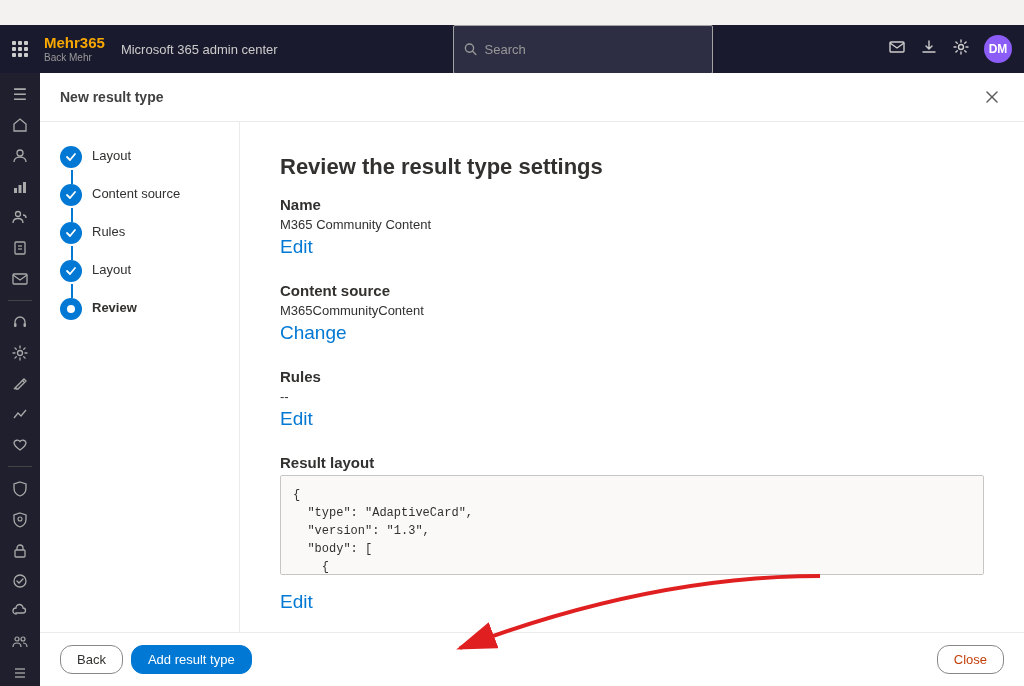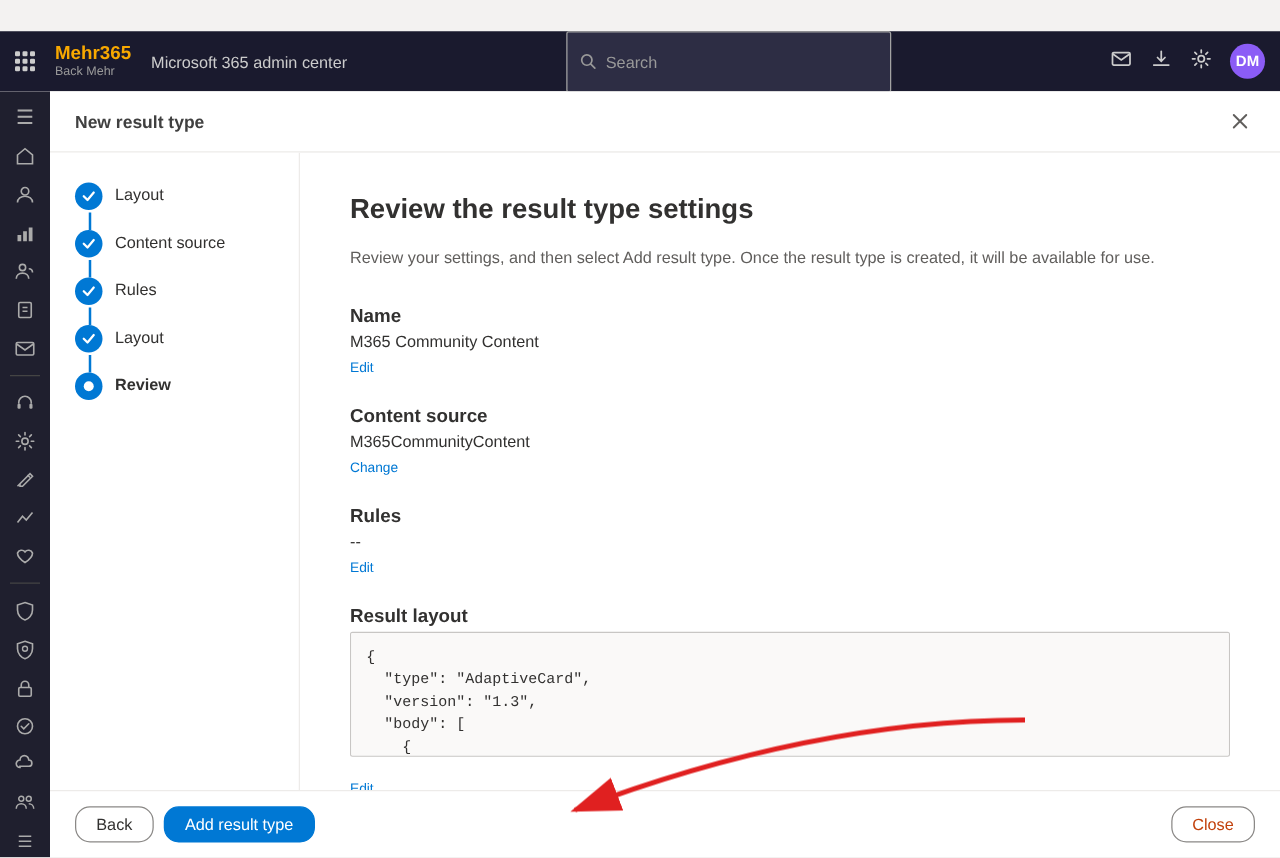--- a/index.html
+++ b/index.html
@@ -228,21 +228,21 @@
       color: #323130;
       margin-bottom: 4px;
     }
     .review-section-value {
       font-size: 13px;
       color: #323130;
       margin-bottom: 4px;
     }
     .edit-link {
       color: #0078d4;
-      font-size: 11px;
+      font-size: 19px;
       cursor: pointer;
       text-decoration: none;
     }
 
     .code-box {
       border: 1px solid #c8c6c4;
       border-radius: 2px;
       padding: 10px 12px;
       background: #faf9f8;
       font-family: 'Courier New', monospace;
@@ -541,21 +541,20 @@
         <div class="step-item" style="margin-bottom: 0px; --no-after: none;">
           <div class="step-circle active" style="background:#0078d4;">
             <div style="width:8px;height:8px;border-radius:50%;background:white;"></div>
           </div>
           <span class="step-label active">Review</span>
         </div>
       </div>
 
       <div class="review-content">
         <h2 class="review-title">Review the result type settings</h2>
-        <p class="review-desc">Review your settings, and then select Add result type. Once the result type is created, it will be available for use.</p>
 
         <div class="review-section">
           <div class="review-section-label">Name</div>
           <div class="review-section-value">M365 Community Content</div>
           <a class="edit-link" href="#">Edit</a>
         </div>
 
         <div class="review-section">
           <div class="review-section-label">Content source</div>
           <div class="review-section-value">M365CommunityContent</div>

